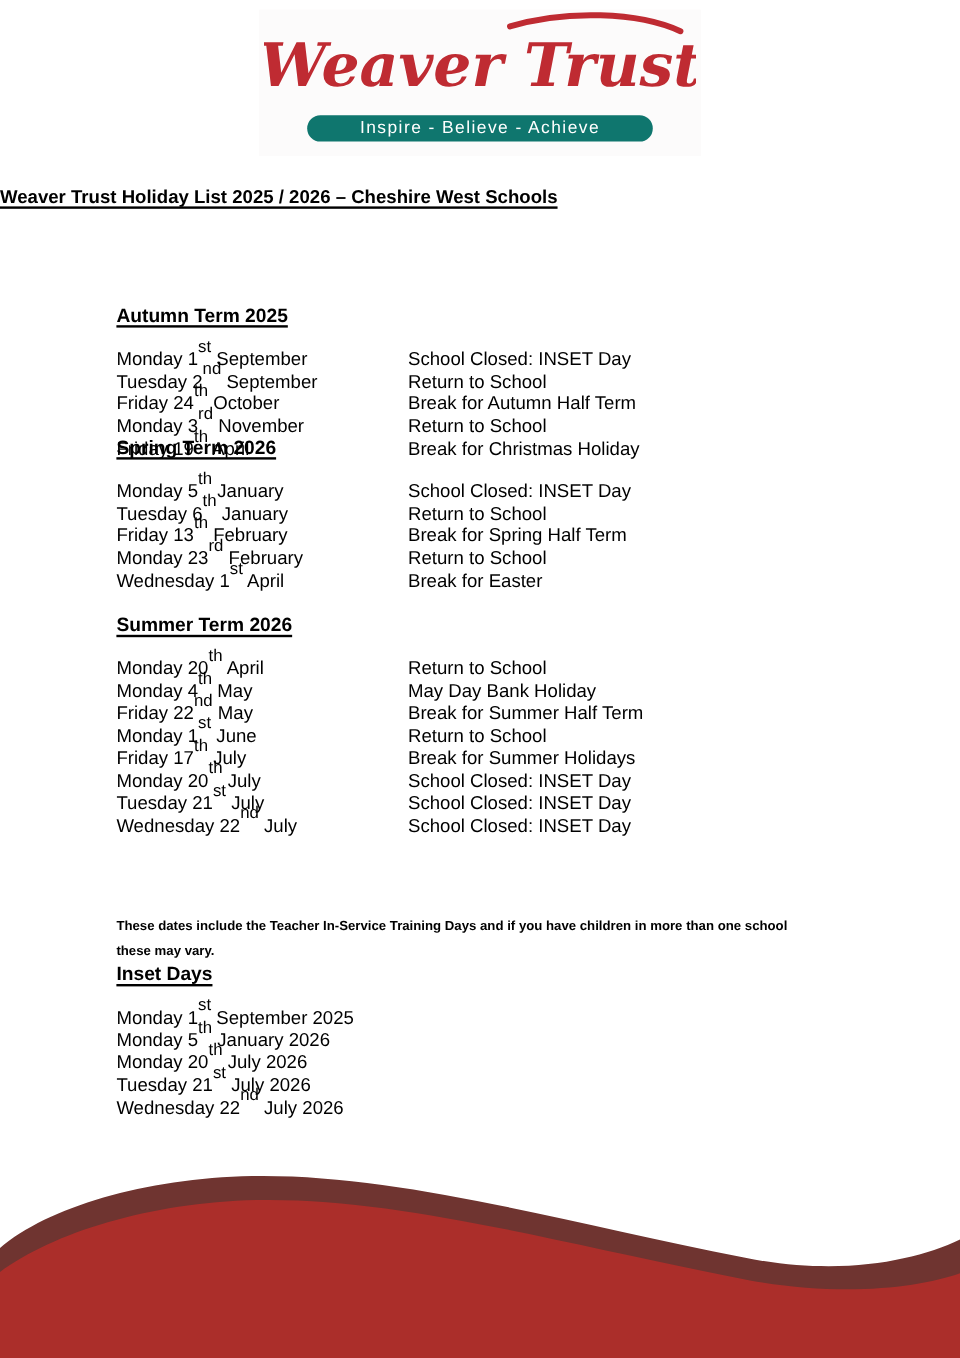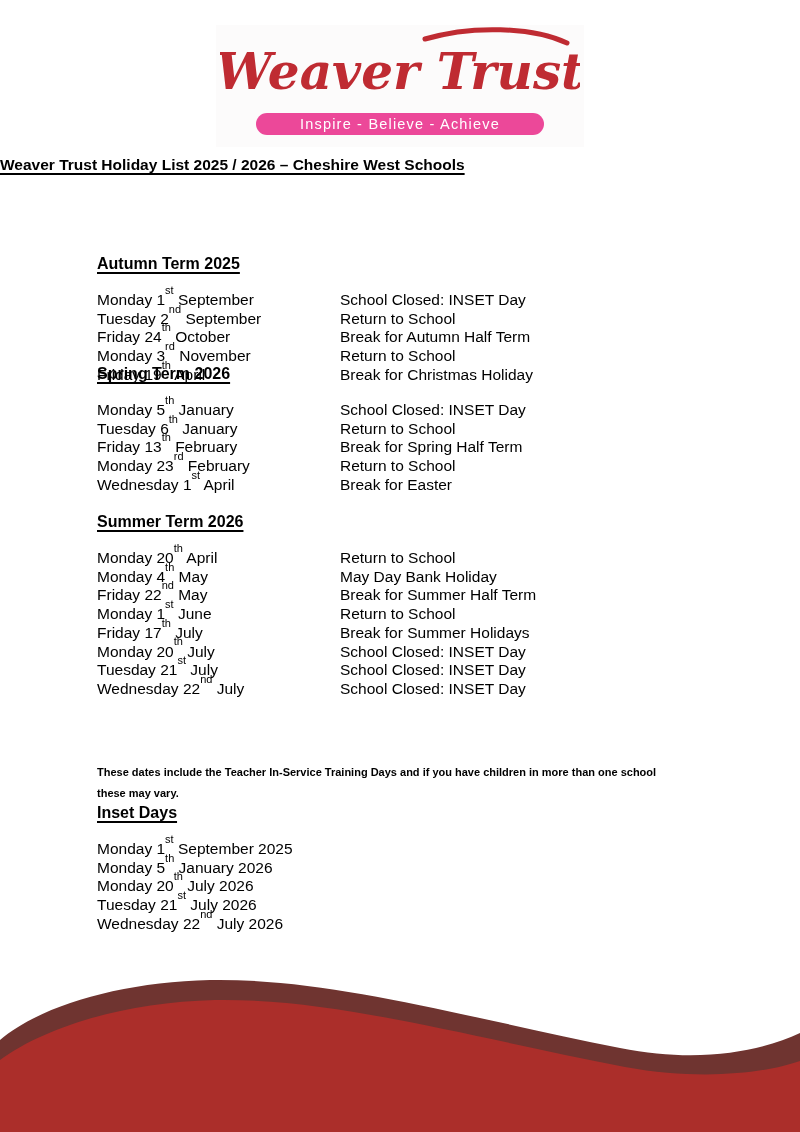--- a/index.html
+++ b/index.html
@@ -7,29 +7,29 @@
     position: relative;
     width: 800px; height: 1132px;
     background: #ffffff;
     font-family: "Liberation Sans", sans-serif;
     color: #000000;
     overflow: hidden;
   }
 
   
   .logo {
-    position: absolute; top: 25px; left: 50%; transform: translateX(-50%);
+    position: absolute; top: 8px; left: 50%; transform: translateX(-50%);
     width: 368px; height: 122px;
     background: #fcfbfb;
     text-align: center;
   }
   .logo-script { display:block; margin: 0 auto; width: 360px; height: 88px; }
   .badge {
     margin: 0 auto; width: 288px; height: 22px;
-    background: #ec4899; border-radius: 11px;
+    background: #0f766e; border-radius: 11px;
     color: #ffffff; font-size: 14.5px; line-height: 22px; letter-spacing: 1.2px;
   }
 
   
   .title {
     position: absolute; top: 156px; left: 0; width: 100%;
     font-size: 15.5px; font-weight: bold;
     text-decoration: underline; text-underline-offset: 3px; text-decoration-thickness: 1.5px;
   }
 
@@ -40,21 +40,21 @@
   .term-summer { top: 512px; }
   .term-inset  { top: 803px; }
   .heading {
     font-size: 16px; font-weight: bold; margin: 0 0 17px 0; line-height: 20px;
     text-decoration: underline; text-underline-offset: 3px; text-decoration-thickness: 1.5px;
   }
   .row { display: flex; line-height: 18.7px; font-size: 15.5px; }
   .c1 { flex: none; width: 243px; }
   .d1 { flex: none; }
   .c2 { flex: none; }
-  .ord { font-size: 11px; position: relative; top: -5px; line-height: 0; }
+  .ord { font-size: 14px; position: relative; top: -5px; line-height: 0; }
 
   
   .note {
     position: absolute; left: 97px; top: 762px; width: 578px; margin: 0;
     font-size: 11px; font-weight: bold; line-height: 21px;
   }
 
   
   .wave { position: absolute; left: 0; bottom: 0; width: 800px; height: 182px; display: block; }
 </style>

